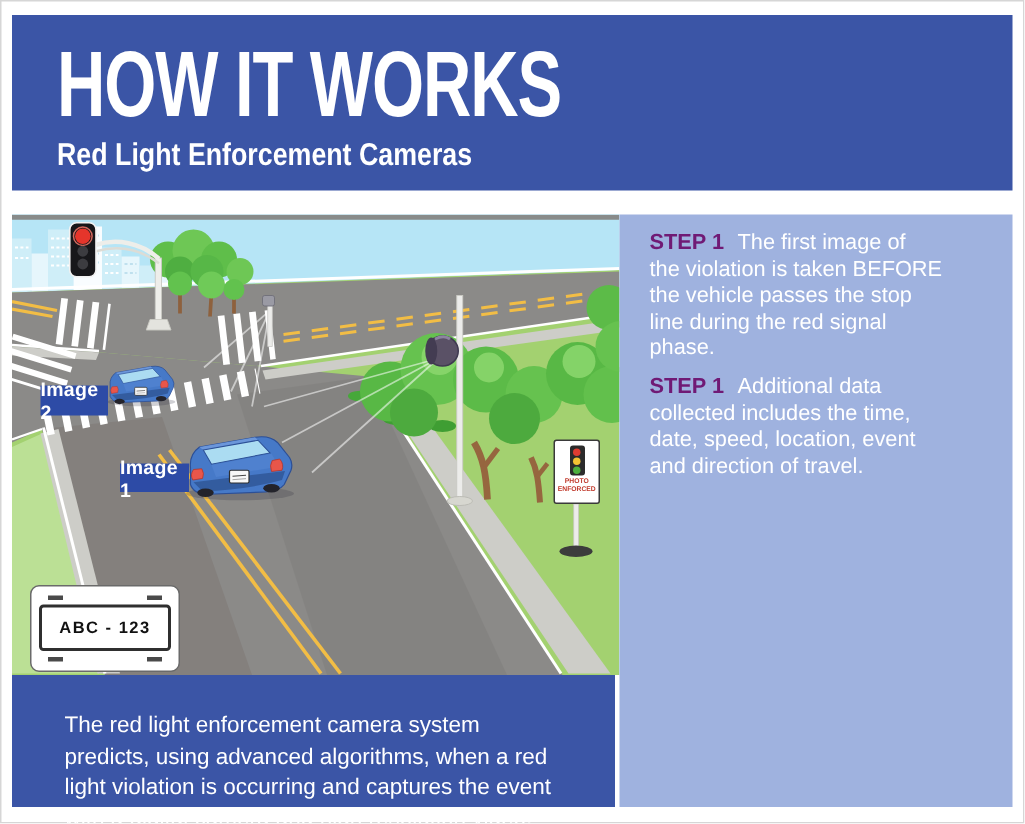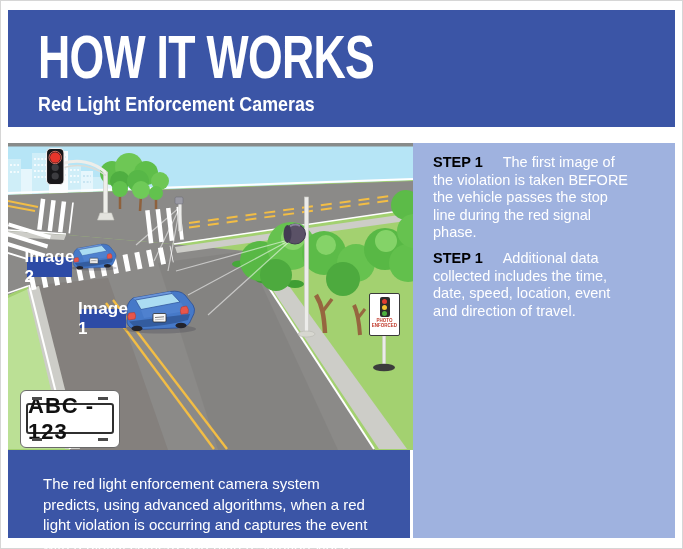--- a/index.html
+++ b/index.html
@@ -11,33 +11,33 @@
   .banner .title{position:absolute;left:30px;top:16px;margin:0;color:#ffffff;
                  font-size:62px;line-height:62px;font-weight:bold;letter-spacing:-1px;
                  transform:scaleX(.72);transform-origin:0 50%;white-space:nowrap;}
   .banner .subtitle{position:absolute;left:30px;top:82px;margin:0;color:#ffffff;
                  font-size:21px;line-height:24px;font-weight:bold;
                  transform:scaleX(.85);transform-origin:0 50%;white-space:nowrap;}
 
   
   .scene{position:absolute;left:8px;top:143px;width:405px;height:307px;overflow:hidden;background:#b6e5f6;}
   .scene svg{position:absolute;left:0;top:0;}
-  .img-label{position:absolute;background:#2d4ba6;color:#fff;font-weight:bold;font-size:17px;
+  .img-label{position:absolute;background:#2d4ba6;color:#fff;font-weight:bold;font-size:13px;
              display:flex;align-items:center;justify-content:center;letter-spacing:.2px;}
   .img-label.l2{left:19px;top:114px;width:45px;height:20px;}
   .img-label.l1{left:72px;top:166px;width:46px;height:19px;}
 
   .plate{position:absolute;left:12px;top:247px;width:100px;height:58px;background:#ffffff;
          border:1.5px solid #6a6a6a;border-radius:6px;box-sizing:border-box;padding:2px 5px;}
   .plate .band{position:relative;height:10px;}
   .plate .screw{position:absolute;top:4px;width:10px;height:2.5px;background:#4a4a4a;}
   .plate .screw.left{left:6px;}
   .plate .screw.right{right:6px;}
   .plate .core{height:27px;border:2px solid #2f2f2f;border-radius:3px;display:flex;
-               align-items:center;justify-content:center;font-size:22px;font-weight:bold;
+               align-items:center;justify-content:center;font-size:11px;font-weight:bold;
                color:#111;letter-spacing:1px;background:#fff;}
 
   .photo-sign{position:absolute;left:361px;top:150px;width:31px;height:43px;background:#ffffff;
               border:1.5px solid #3a3a3a;border-radius:2px;box-sizing:border-box;text-align:center;}
   .photo-sign .mini-signal{position:relative;width:10px;height:20px;background:#2b2b2b;border-radius:2px;
               margin:3px auto 1px auto;}
   .photo-sign .bulb{position:absolute;left:2.5px;width:5px;height:5px;border-radius:50%;}
   .photo-sign .bulb.r{top:1.5px;background:#e03c31;}
   .photo-sign .bulb.y{top:7.5px;background:#f2c233;}
   .photo-sign .bulb.g{top:13.5px;background:#4caf3e;}
@@ -45,21 +45,21 @@
 
   
   .caption-box{position:absolute;left:8px;top:450px;width:402px;height:88px;background:#3b55a6;}
   .caption-box .caption{position:absolute;left:22px;top:11px;width:366px;margin:13px;color:#ffffff;
               font-size:15px;line-height:20.5px;white-space:pre-line;}
 
   
   .steps-panel{position:absolute;left:413px;top:143px;width:262px;height:395px;background:#9fb2df;
                box-sizing:border-box;padding:11px 0 0 20px;overflow:hidden;}
   .step{margin:0 0 8px 0;width:216px;font-size:14.5px;line-height:17.6px;color:#ffffff;}
-  .step .step-label{color:#000000;font-weight:bold;margin-right:20px;}
+  .step .step-label{color:#701a75;font-weight:bold;margin-right:9px;}
   .step .step-text{white-space:pre-line;}
 </style>
 </head>
 <body>
 
 <div class="page">
 
   <div class="banner">
     <h1 class="title">HOW IT WORKS</h1>
     <h2 class="subtitle">Red Light Enforcement Cameras</h2>

